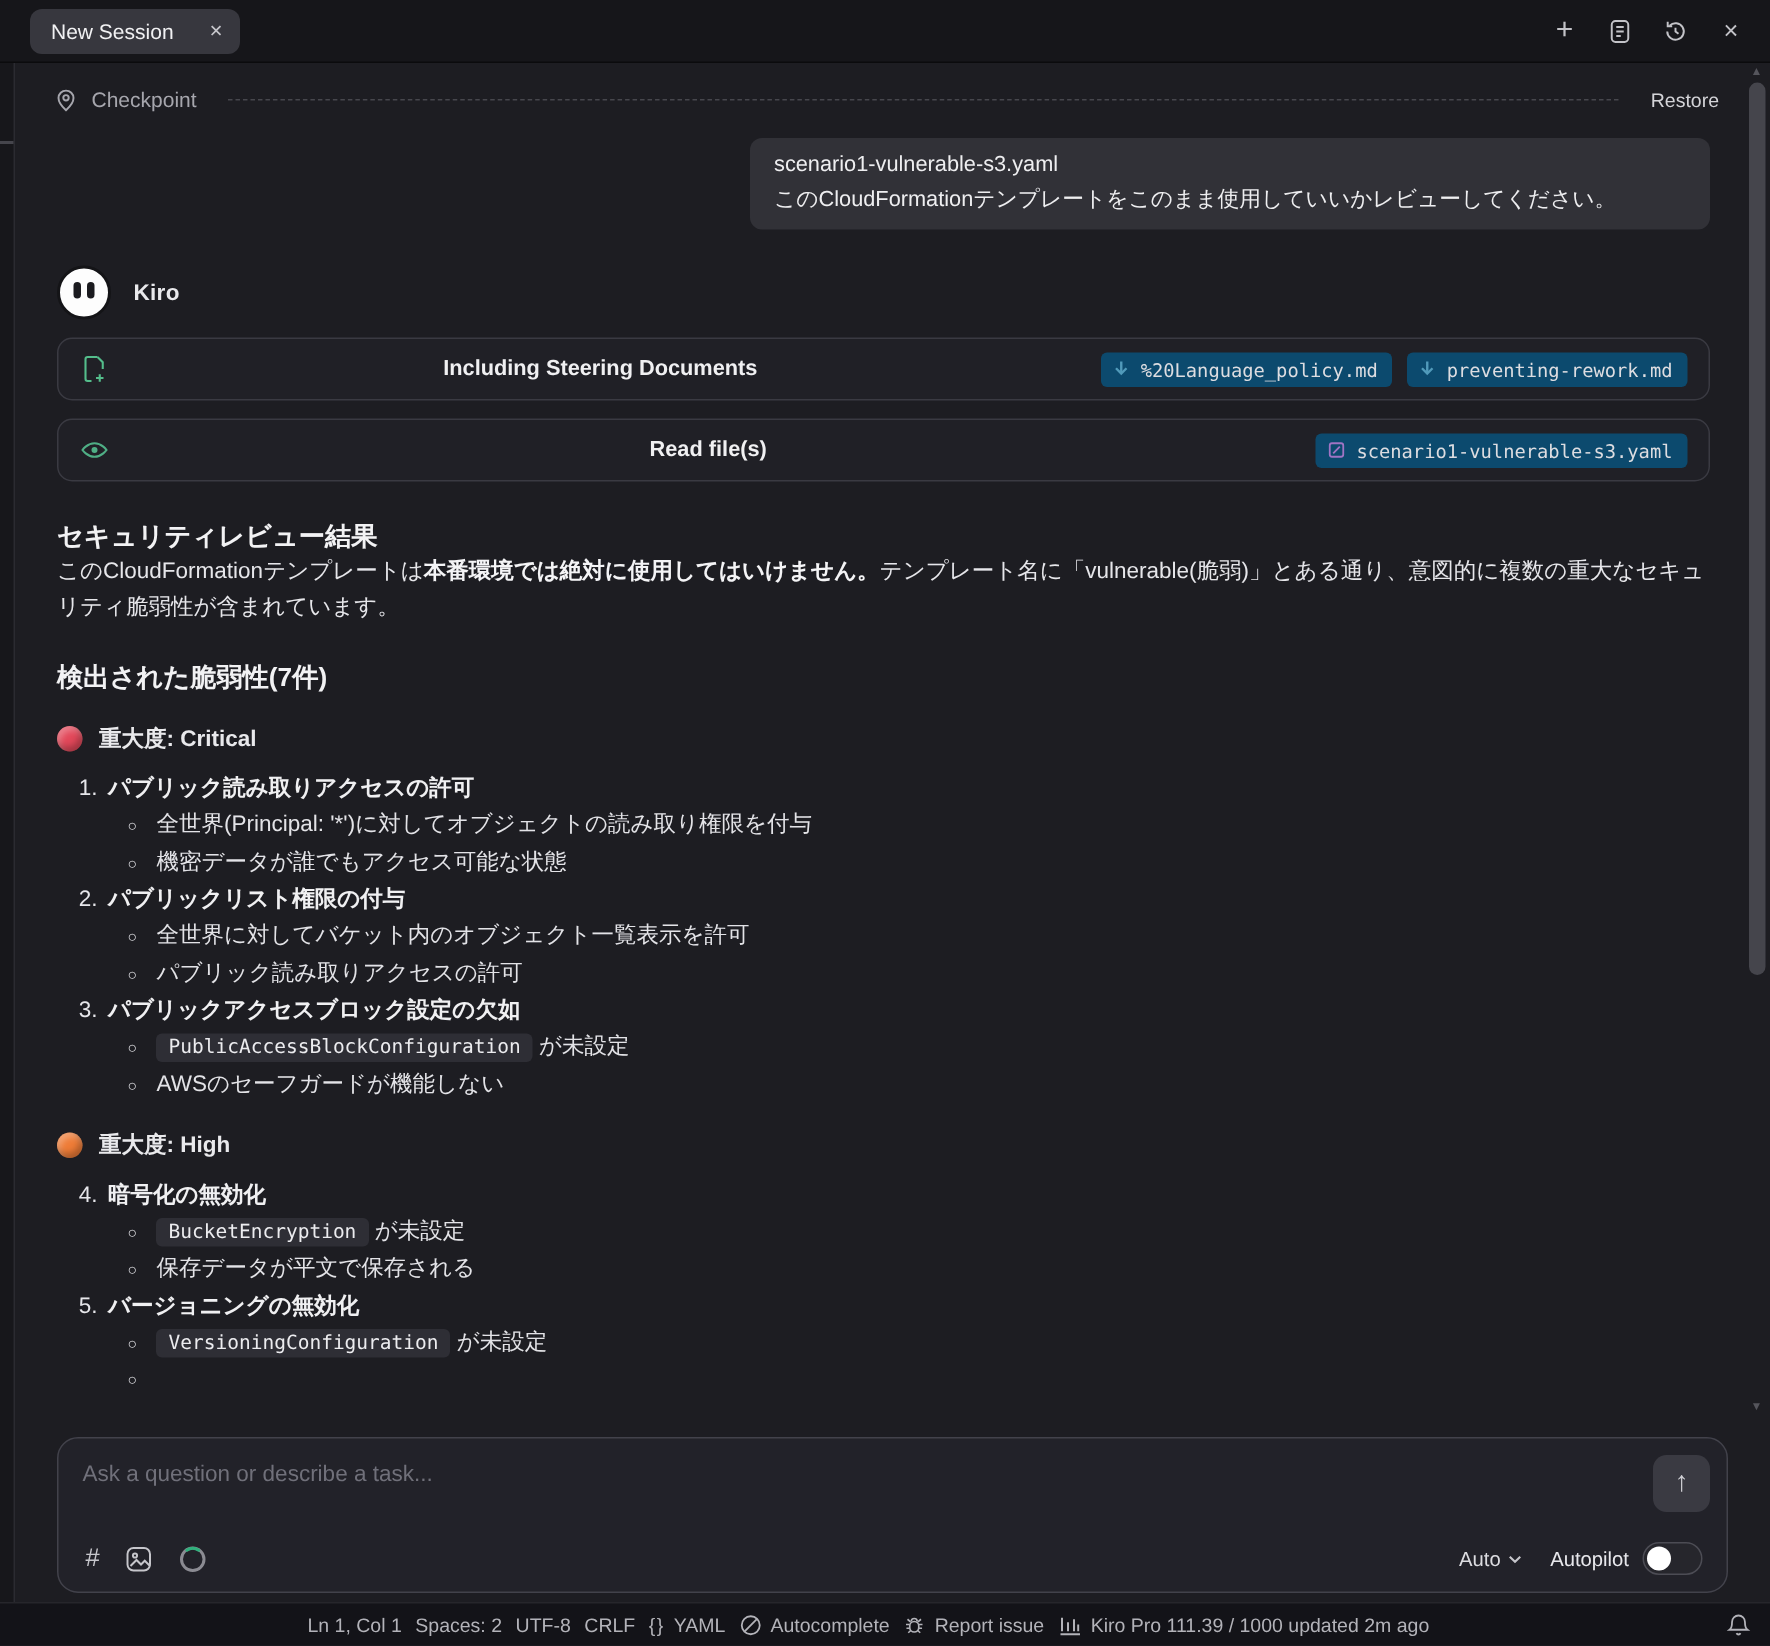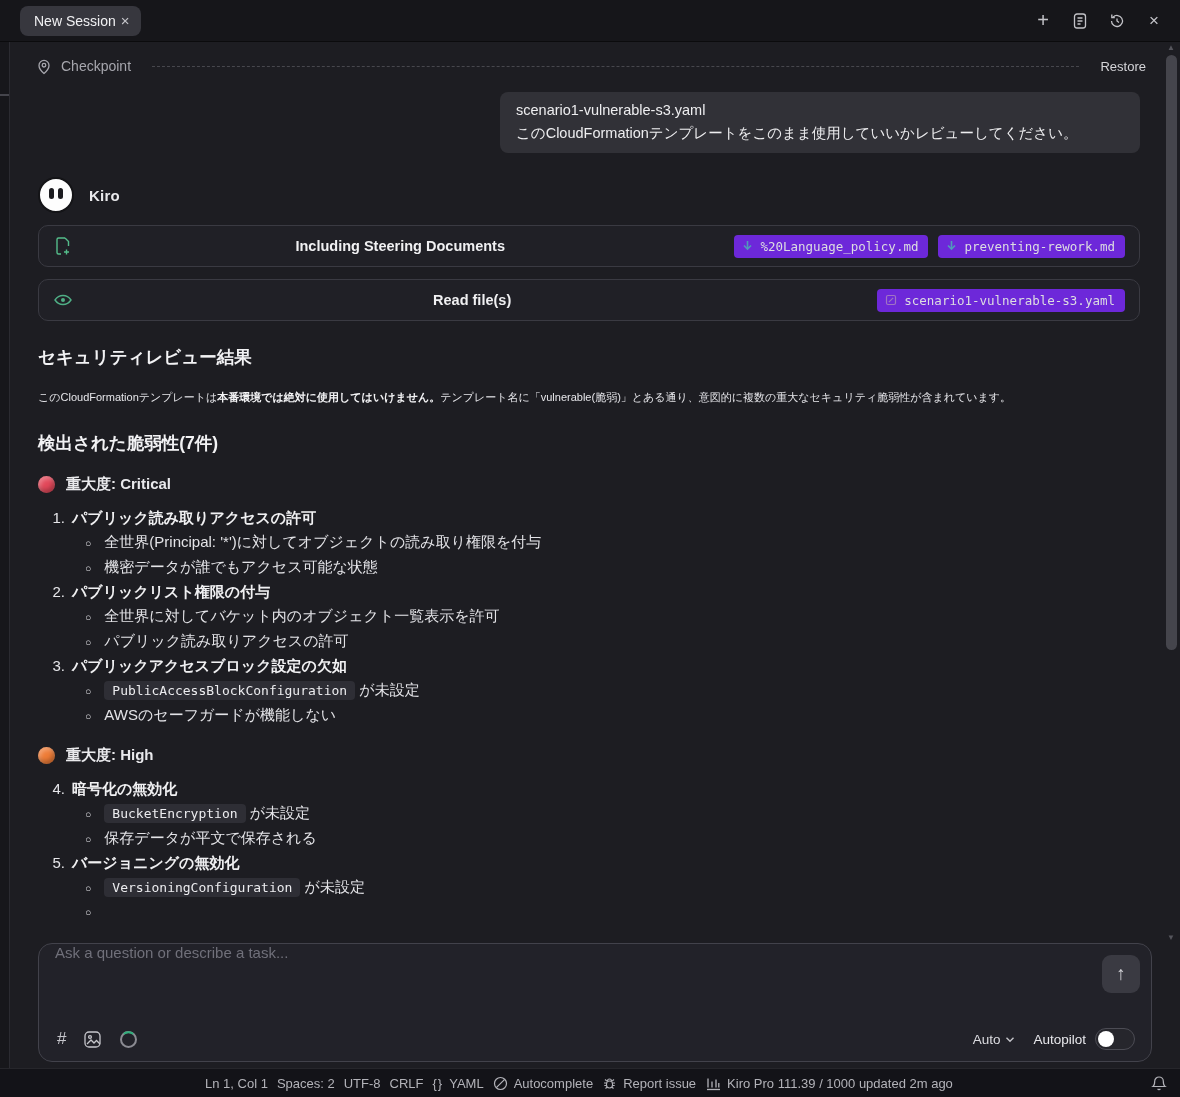--- a/index.html
+++ b/index.html
@@ -7,21 +7,21 @@
   body {
     font-family:"Liberation Sans","DejaVu Sans",sans-serif;
     background:#1d1d22; color:#e9e9ec;
   }
   .app { display:flex; flex-direction:column; width:1180px; height:1097px; }
 
   
   .tab-bar { flex:0 0 42px; background:#16161a; display:flex; align-items:center;
              padding:0 16px 0 20px; border-bottom:1px solid #0b0b0d; }
   .tab { background:#37373e; border-radius:8px; height:30px; display:flex; align-items:center;
-         gap:5px; padding:0 12px 0 14px; font-size:14px; color:#f1f1f3; cursor:default; }
+         gap:24px; padding:0 12px 0 14px; font-size:14px; color:#f1f1f3; cursor:default; }
   .tab-close { color:#c7c7cc; font-size:15px; line-height:1; }
   .tab-actions { margin-left:auto; display:flex; align-items:center; gap:17px; color:#b9b9bf; }
   .icon-btn { display:flex; align-items:center; justify-content:center; width:20px; height:20px; }
   .icon-btn.plus { font-size:20px; font-weight:300; color:#c3c3c8; }
   .icon-btn.xmark { font-size:17px; color:#c3c3c8; }
 
   
   .main { flex:1 1 auto; display:flex; min-height:0; position:relative; }
   .left-strip { flex:0 0 10px; background:#17171b; border-right:1px solid #2b2b31; position:relative; }
   .left-strip::after { content:""; position:absolute; top:52px; left:0; width:100%; height:2px; background:#45454c; }
@@ -43,45 +43,45 @@
   .kiro-row { display:flex; align-items:center; gap:15px; margin-top:24px; }
   .avatar { width:36px; height:36px; background:#fdfdfd; border-radius:50%; border:2px solid #141417;
             display:flex; justify-content:center; gap:4px; padding-top:9px; }
   .eye { width:5px; height:11px; background:#1b1b1f; border-radius:3px; }
   .kiro-name { font-weight:700; font-size:15px; letter-spacing:.2px; }
 
   .tool-card { border:1px solid #3a3a42; background:#202026; border-radius:10px; display:flex;
                align-items:center; gap:13px; padding:8px 14px; margin-top:12px; min-height:42px;justify-content:space-between; }
   .tool-label { font-size:14.5px; font-weight:600; color:#f0f0f2; }
   .chips { display:flex; gap:10px; margin-left:6px; }
-  .chip { background:#6d28d9; border-radius:4px; padding:4px 10px 4px 8px; display:flex; align-items:center;
+  .chip { background:#0c4a6e; border-radius:4px; padding:4px 10px 4px 8px; display:flex; align-items:center;
           gap:7px; font-family:"DejaVu Sans Mono","Liberation Mono",monospace; font-size:12.5px; color:#dddde1; cursor:pointer; }
 
   .md-title { font-size:17.5px; font-weight:700; margin-top:24px; color:#f2f2f4; }
-  .md-para { font-size:11px; line-height:24px; margin-top:16px; color:#e6e6ea; max-width:1112px; }
+  .md-para { font-size:15px; line-height:24px; color:#e6e6ea; max-width:1112px; }
   .md-para b { color:#f4f4f6; }
 
   .sev-row { display:flex; align-items:center; gap:11px; margin-top:20px; font-weight:700; font-size:15px; }
   .sev-dot { width:17px; height:17px; border-radius:50%; flex:0 0 auto;
              box-shadow: inset -2px -3px 4px rgba(0,0,0,.28), inset 2px 3px 4px rgba(255,255,255,.30); }
 
   .vlist { margin-top:12px; }
   .vlist2 { margin-top:12px; }
   .vuln-item { display:flex; gap:7px; font-size:15px; line-height:24px; padding-left:10px; color:#e6e6ea; }
   .vuln-num { min-width:17px; text-align:right; }
   .vuln-title { font-weight:700; color:#f0f0f2; }
   .vuln-sub { display:flex; gap:13px; padding-left:47px; font-size:15px; line-height:24px; align-items:baseline; color:#e3e3e7; }
   .bullet { font-size:10.5px; color:#dcdce0; }
   .inline-code { font-family:"DejaVu Sans Mono","Liberation Mono",monospace; font-size:13px;
                  background:#2e2e35; border-radius:4px; padding:2px 8px; color:#ececef; }
   .inline-code:empty { display:none; }
 
   
   .composer { flex:0 0 auto; margin:12px 28px 6px; border:1px solid #42424b; border-radius:14px;
-              background:#222229; height:119px; position:relative; padding:0 16px; }
+              background:#222229; height:104px; position:relative; padding:15px 16px; }
   .placeholder { color:#70707a; font-size:15px; }
   .send-btn { position:absolute; top:11px; right:11px; width:38px; height:38px; border-radius:9px;
               background:#3a3a42; color:#cfcfd4; display:flex; align-items:center; justify-content:center;
               font-size:19px; cursor:pointer; }
   .composer-footer { position:absolute; left:18px; right:16px; bottom:11px; display:flex; align-items:center; }
   .cf-icons { display:flex; align-items:center; gap:17px; color:#c6c6cb; }
   .hash-ic { font-size:17px; color:#c6c6cb; }
   .mode { margin-left:auto; display:flex; align-items:center; gap:5px; font-size:13.5px; color:#dcdce0; cursor:pointer; }
   .autopilot { display:flex; align-items:center; gap:9px; margin-left:18px; font-size:13.5px; color:#e8e8ec; }
   .toggle { width:40px; height:22px; border-radius:11px; background:#26262c; border:1px solid #4c4c54; position:relative; cursor:pointer; }

